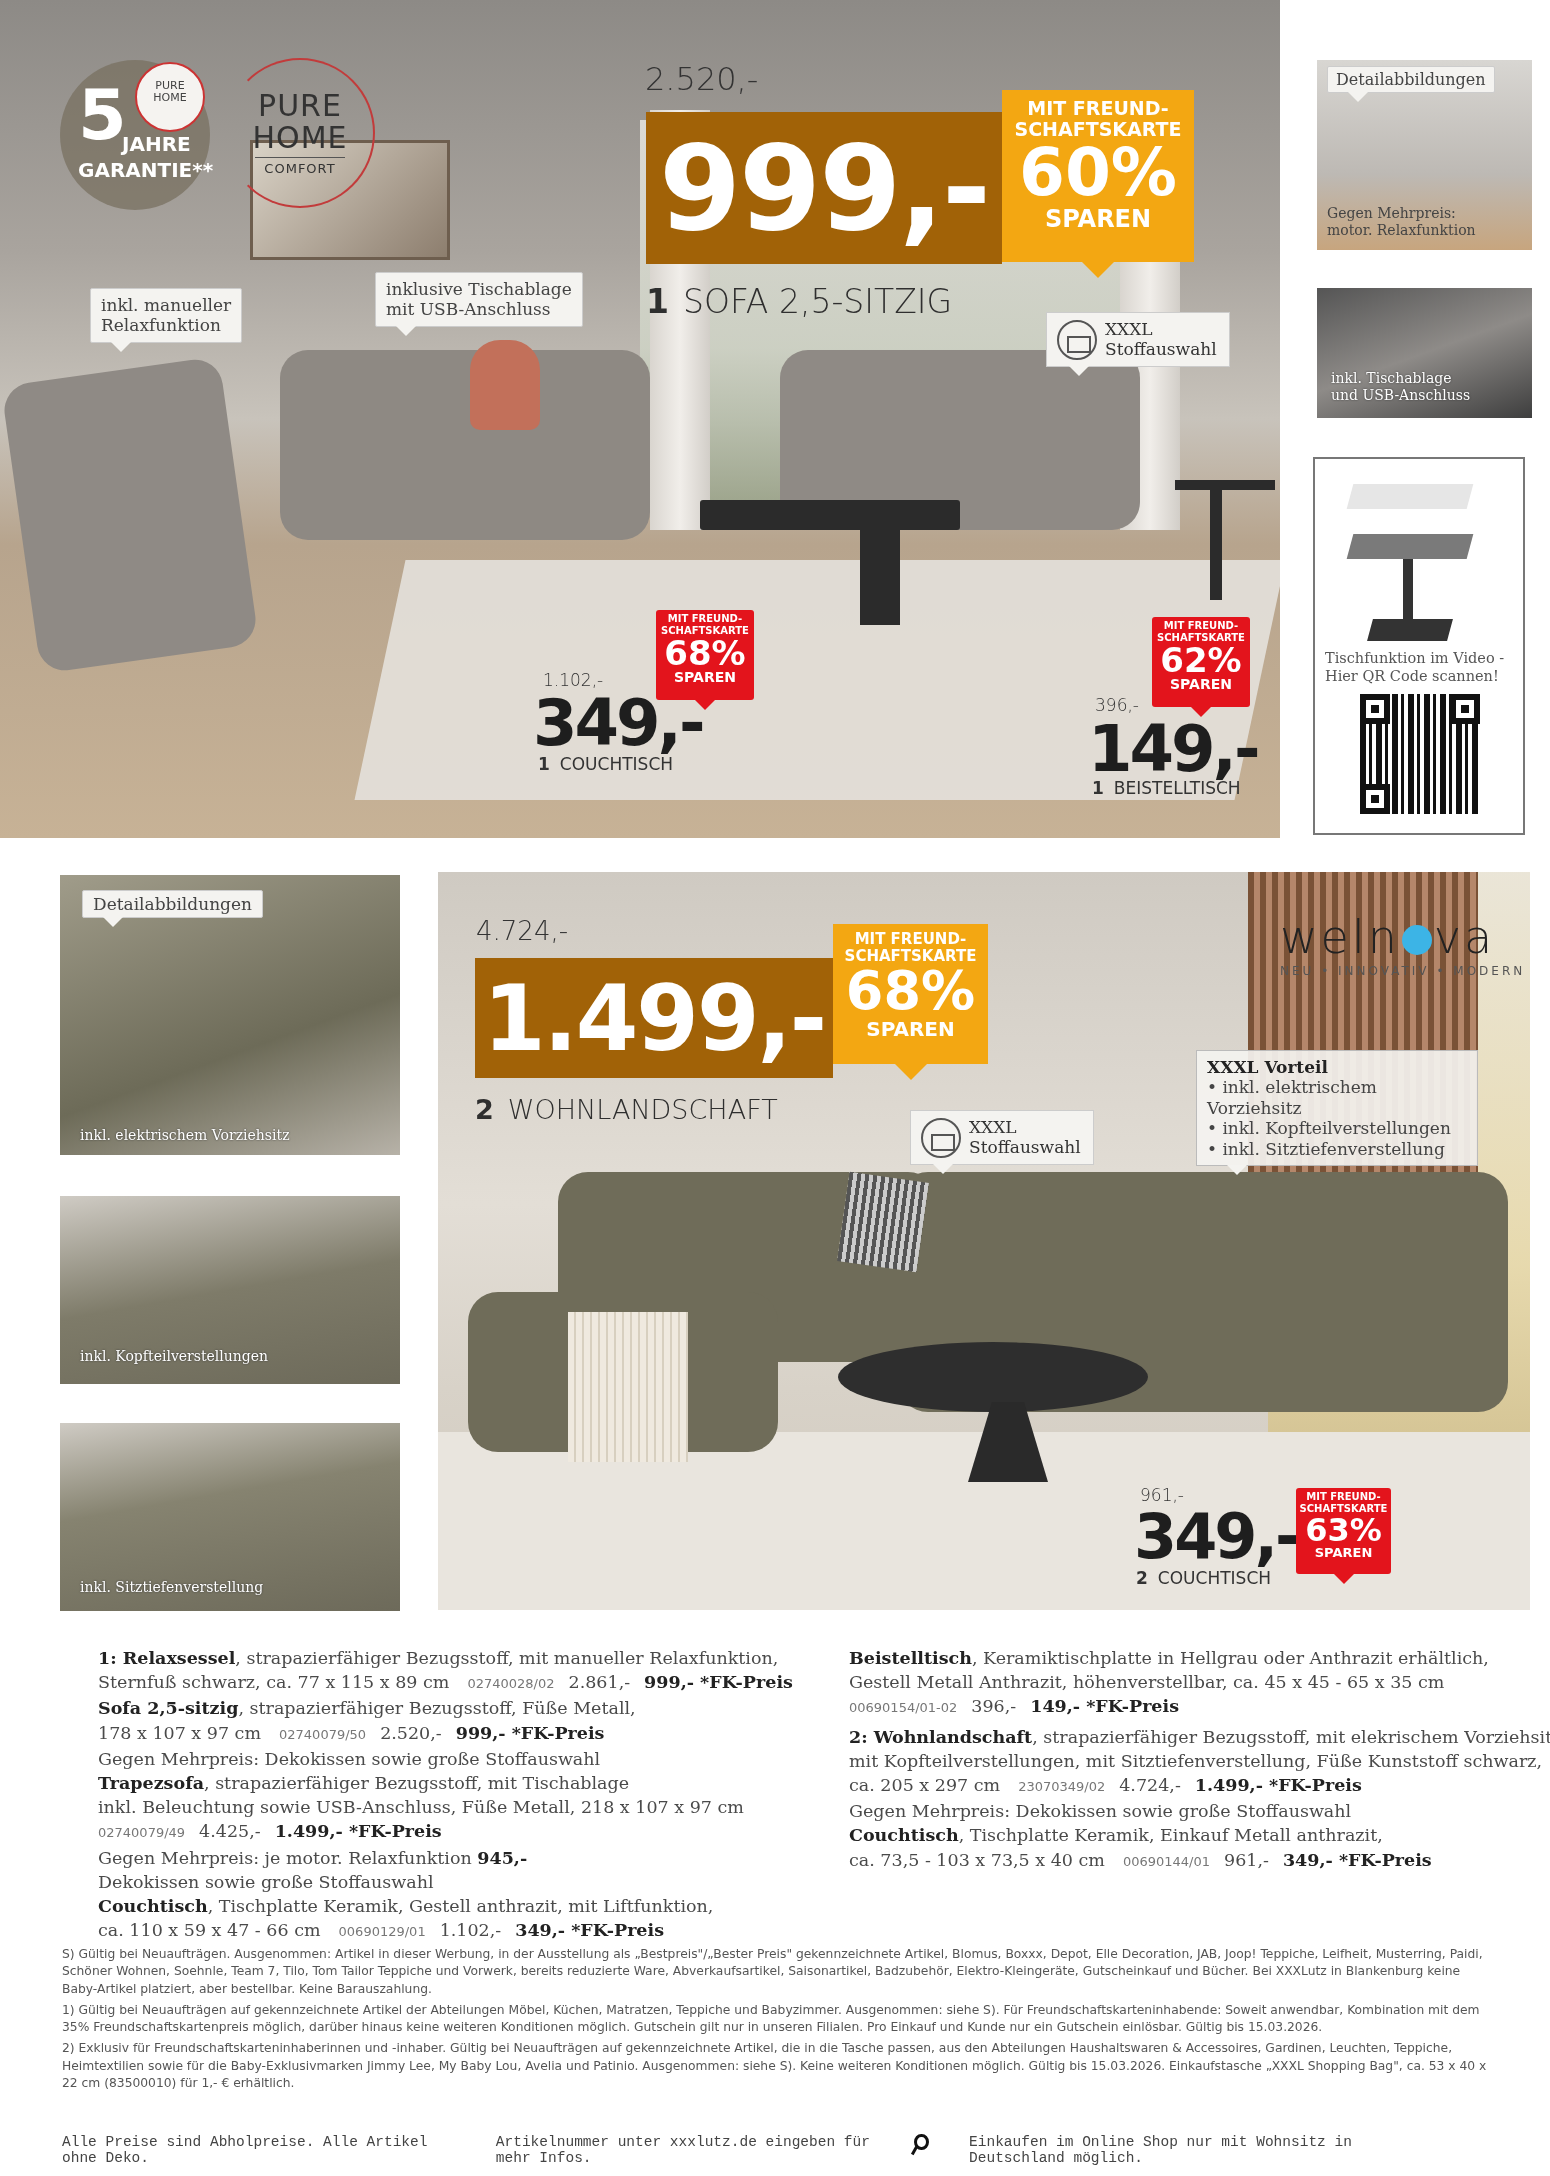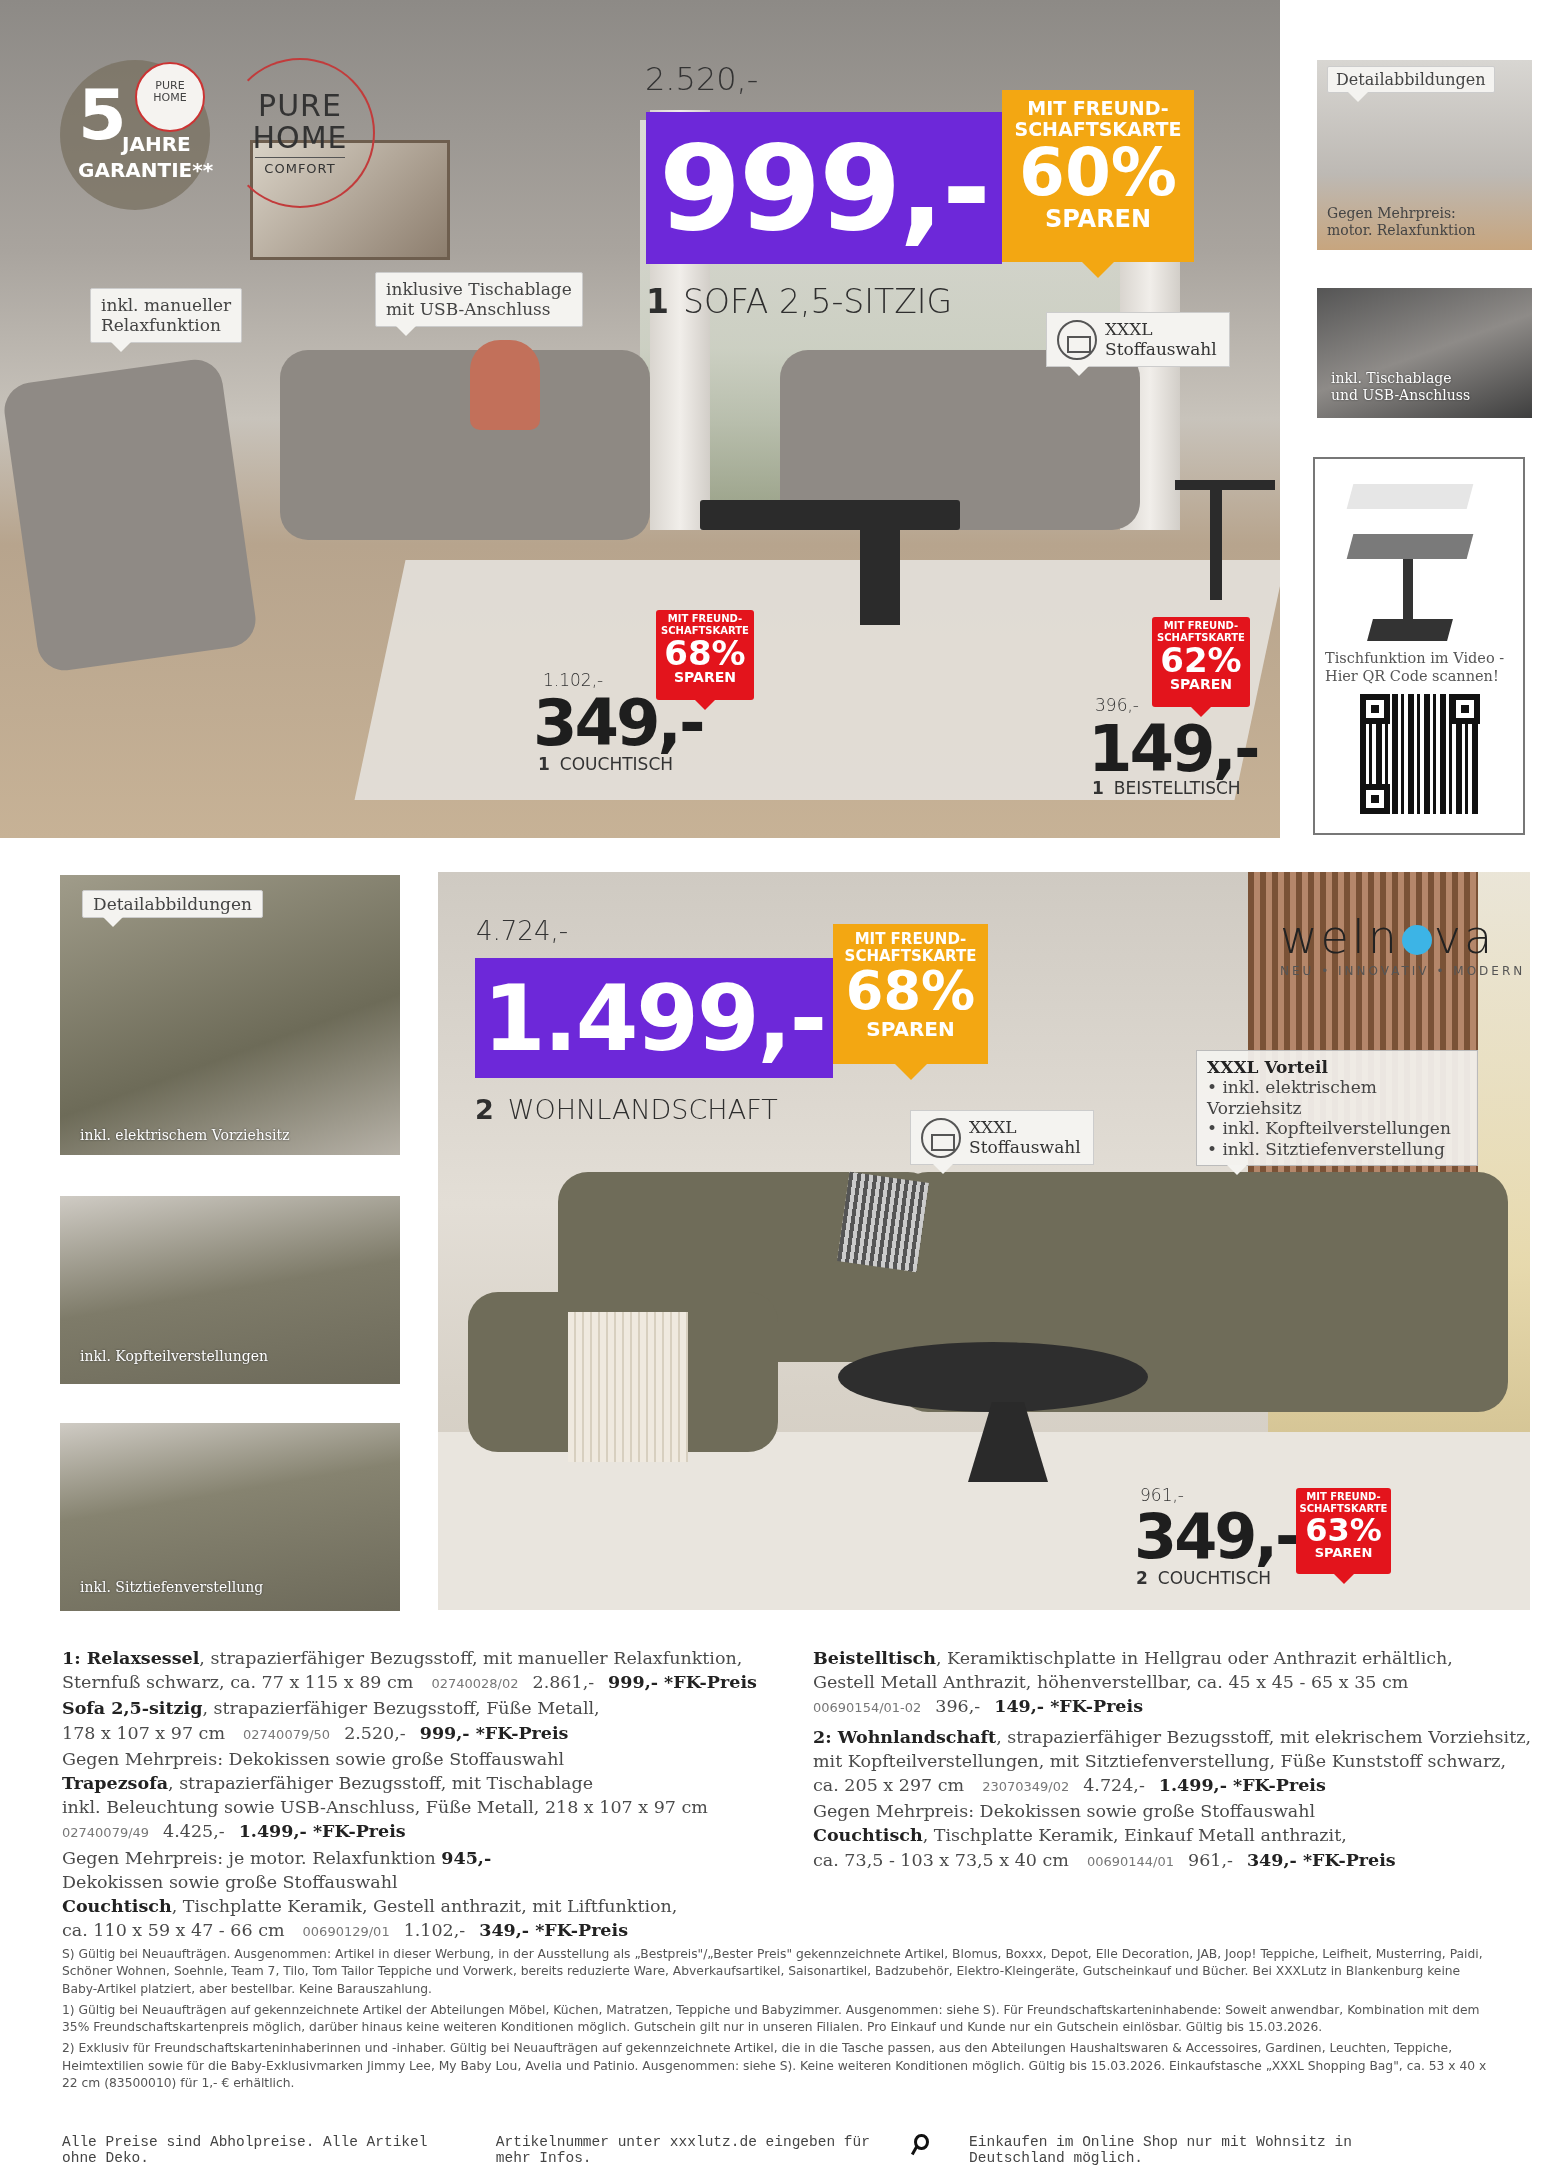--- a/index.html
+++ b/index.html
@@ -15,21 +15,21 @@
 .badge-5 .five{position:absolute;left:18px;top:20px;font-size:70px;line-height:1;}
 .badge-5 .jahre{position:absolute;left:62px;top:72px;font-size:20px;}
 .badge-5 .garantie{position:absolute;left:18px;top:98px;font-size:20px;}
 .ph-small{left:135px;top:62px;width:70px;height:70px;border-radius:50%;background:#f5f3f0;border:2px solid #c33;color:#444;font-family:"DejaVu Sans",sans-serif;font-size:11px;text-align:center;padding-top:16px;line-height:1.1;}
 .ph-logo{left:225px;top:58px;width:150px;height:150px;border-radius:50%;border:2px solid #c23b3b;border-left-color:transparent;border-right-color:#c23b3b;text-align:center;font-family:"DejaVu Sans",sans-serif;color:#333;padding-top:30px;}
 .ph-logo .l1,.ph-logo .l2{font-size:30px;line-height:1.05;letter-spacing:1px;}
 .ph-logo .l3{font-size:13px;border-top:1px solid #555;margin:4px 28px 0;padding-top:3px;letter-spacing:1px;}
 .callout{background:#f4f3f0;color:#444;font-size:17px;line-height:1.2;padding:6px 10px;border:1px solid #ccc;border-radius:2px;}
 .callout:after{content:"";position:absolute;left:20px;bottom:-10px;border-left:10px solid transparent;border-right:10px solid transparent;border-top:10px solid #f4f3f0;}
 .old-price{font-family:"DejaVu Sans",sans-serif;color:#333;font-weight:300;}
-.price-red{background:#6d28d9;color:#fff;font-family:"DejaVu Sans",sans-serif;font-weight:bold;display:flex;align-items:center;justify-content:center;letter-spacing:-2px;}
+.price-red{background:#a16207;color:#fff;font-family:"DejaVu Sans",sans-serif;font-weight:bold;display:flex;align-items:center;justify-content:center;letter-spacing:-2px;}
 .fk-orange{background:#f3a712;color:#fff;font-family:"DejaVu Sans",sans-serif;font-weight:bold;text-align:center;}
 .fk-orange:after{content:"";position:absolute;left:50%;margin-left:-16px;bottom:-16px;border-left:16px solid transparent;border-right:16px solid transparent;border-top:16px solid #f3a712;}
 .fk-red{background:#e3141c;color:#fff;font-family:"DejaVu Sans",sans-serif;font-weight:bold;text-align:center;border-radius:3px;}
 .fk-red:after{content:"";position:absolute;left:50%;margin-left:-10px;bottom:-10px;border-left:10px solid transparent;border-right:10px solid transparent;border-top:10px solid #e3141c;}
 .prod-title{font-family:"DejaVu Sans",sans-serif;color:#2f2f2f;font-weight:300;}
 .prod-title b{font-weight:bold;margin-right:14px;}
 .big-price{font-family:"DejaVu Sans",sans-serif;font-weight:bold;color:#1e1e1e;letter-spacing:-3px;}
 .small-title{font-family:"DejaVu Sans",sans-serif;color:#333;font-size:17px;}
 .small-title b{margin-right:10px;}
 .stoff{background:#f4f3f0;border:1px solid #ccc;padding:6px 12px 6px 58px;font-size:17px;line-height:1.2;color:#333;}
@@ -48,21 +48,21 @@
 .win2{left:830px;top:0;width:262px;height:560px;background:linear-gradient(180deg,#efeadb,#e8d9a7 70%,#d6c48e);opacity:.85;}
 .corner-sofa{background:#6f6c59;border-radius:30px;}
 .detail-thumb{left:60px;width:340px;background:#8a8672;overflow:hidden;}
 .welnova{left:1280px;top:910px;font-family:"DejaVu Sans",sans-serif;color:#222;}
 .welnova .name{font-size:46px;letter-spacing:3px;font-weight:300;}
 .welnova .dot{display:inline-block;width:30px;height:30px;border-radius:50%;background:#3cb4e6;vertical-align:-2px;margin:0 2px;}
 .welnova .sub{font-size:12px;letter-spacing:3px;color:#555;}
 .vorteil{left:1196px;top:1050px;width:282px;background:rgba(244,243,240,.92);border:1px solid #bbb;padding:6px 10px;font-size:17px;line-height:1.2;color:#444;}
 .vorteil:after{content:"";position:absolute;left:30px;bottom:-10px;border-left:10px solid transparent;border-right:10px solid transparent;border-top:10px solid #f4f3f0;}
 .vorteil .hd{font-weight:bold;color:#222;}
-.desc{font-size:17.5px;line-height:24.2px;color:#4a4a4a;}
+.desc{font-size:17.5px;line-height:24.2px;color:#4a4a4a;margin-left:36px;}
 .desc b{color:#222;}
 .desc .art{font-family:"DejaVu Sans",sans-serif;font-size:13px;color:#777;margin:0 14px 0 18px;}
 .desc .op{margin-right:14px;}
 .legal{left:62px;top:1946px;width:1430px;font-family:"DejaVu Sans",sans-serif;font-size:12.3px;line-height:17.3px;color:#555;}
 .legal p{margin-bottom:4px;}
 .footer{left:62px;top:2134px;width:1430px;font-family:Liberation Mono, monospace;font-size:14.5px;color:#444;display:flex;align-items:flex-start;}
 .footer span{margin-right:40px;}
 .mag{display:inline-block;width:16px;height:16px;border:3px solid #111;border-radius:50%;position:relative;margin:0 40px 0 -30px;}
 .mag:after{content:"";position:absolute;left:-4px;bottom:-8px;width:3px;height:9px;background:#111;transform:rotate(30deg);}
 .lines-icon{left:18px;top:18px;width:12px;height:10px;background:linear-gradient(180deg,#4af 0 2px,#fff 2px 4px,#f4a 4px 6px,#ff4 6px 8px,#111 8px 10px);}

